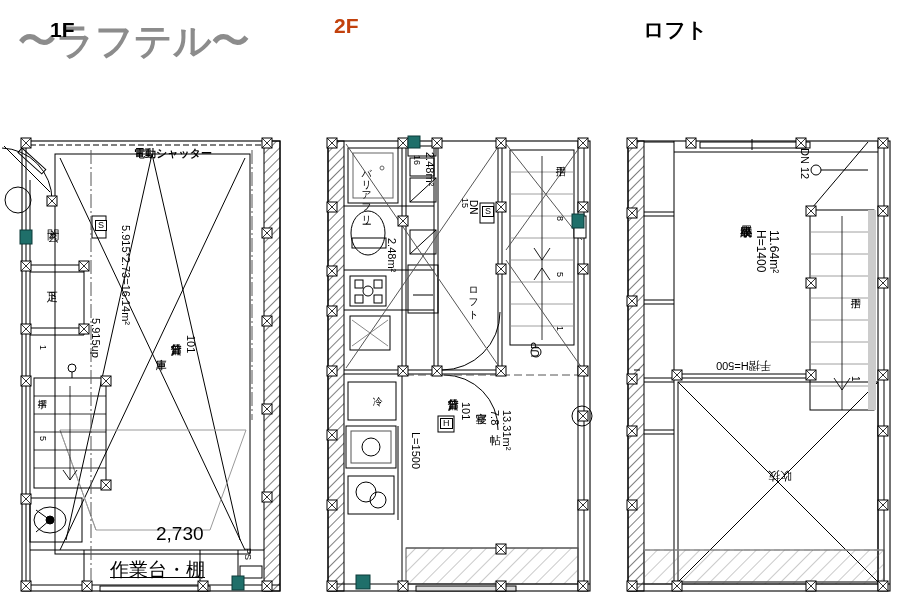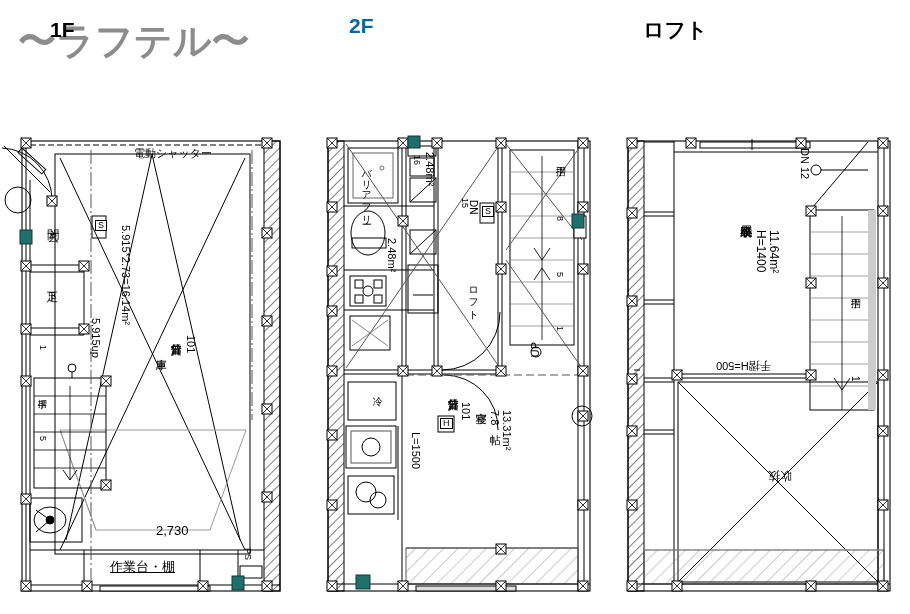--- a/index.html
+++ b/index.html
@@ -4,36 +4,36 @@
 <style>
   html,body{margin:0;padding:0;background:#ffffff;}
   body{width:910px;height:614px;position:relative;overflow:hidden;
        font-family:"Liberation Sans","DejaVu Sans",sans-serif;color:#000;}
 
   
   #title-band{position:absolute;left:0;top:0;width:910px;height:120px;}
   #main-title{position:absolute;left:18px;top:22px;font-size:38px;font-weight:bold;
               color:#8c8c8c;letter-spacing:0px;line-height:1;white-space:nowrap;}
   #label-1f{position:absolute;left:30px;top:18px;font-size:21px;font-weight:bold;color:#000;margin-left:20px;}
-  #label-2f{position:absolute;left:349px;top:14px;font-size:21px;font-weight:bold;color:#0369a1;}
+  #label-2f{position:absolute;left:334px;top:14px;font-size:21px;font-weight:bold;color:#c2410c;}
   #label-loft{position:absolute;left:643px;top:16px;font-size:21px;font-weight:bold;color:#000;}
 
   
   .plan{position:absolute;top:120px;height:494px;}
   #plan-1f{left:0px;width:310px;}
   #plan-2f{left:320px;width:300px;}
   #plan-loft{left:620px;width:290px;}
   .plan svg{display:block;}
 
   
   .tx{position:absolute;white-space:nowrap;font-family:"Liberation Sans","DejaVu Sans",sans-serif;
       color:#000;line-height:1.02;}
   .vert{writing-mode:vertical-rl;text-orientation:mixed;}
   .vert-up{writing-mode:vertical-rl;transform:rotate(180deg);transform-origin:center;} .f9{font-size:9px;}
-  .f10{font-size:10px;} .f11{font-size:11px;} .f12{font-size:12px;} .f13{font-size:13px;text-align:center;}
+  .f10{font-size:10px;} .f11{font-size:11px;} .f12{font-size:12px;} .f13{font-size:19px;text-align:center;}
   .boxed{border:1px solid #000;padding:0 2px;background:#fff;}
 </style>
 </head>
 <body>
 
 <div id="title-band">
   <div id="main-title">〜ラフテル〜</div>
   <div id="label-1f">1F</div>
   <div id="label-2f">2F</div>
   <div id="label-loft">ロフト</div>
@@ -176,21 +176,21 @@
       <line x1="262" y1="461" x2="272" y2="471"></line>
           <line x1="272" y1="461" x2="262" y2="471"></line>
     </g>
   </g>
 
   <g fill="#1f6f6a" stroke="#0c3b38">
     <rect x="20" y="110" width="12" height="14"></rect>
     <rect x="232" y="456" width="12" height="14"></rect>
   </g>
 </svg>
-  <div class="tx f11" style="left:134px;top:28px;">電動シャッター</div>
+  <div class="tx f11" style="left:134px;top:28px;font-weight:bold;">電動シャッター</div>
   <div class="tx f12 vert" style="left:47px;top:100px;">玄関</div>
   <div class="tx f11 vert" style="left:46px;top:163px;">下足</div>
   <div class="tx f11 vert" style="left:120px;top:105px;">5.915*2.73=16.14m²</div>
   <div class="tx f11 vert" style="left:185px;top:215px;">101</div>
   <div class="tx f11 vert" style="left:170px;top:215px;">賃貸部分</div>
   <div class="tx f11 vert" style="left:155px;top:230px;">車庫</div>
   <div class="tx f11 vert" style="left:90px;top:198px;">5,915up</div>
   <div class="tx f13" style="left:156px;top:404px;">2,730</div>
   <div class="tx f13" style="left:110px;top:440px;text-decoration:underline;">作業台・棚</div>
   <div class="tx f9 vert" style="left:37px;top:272px;">手摺</div>

